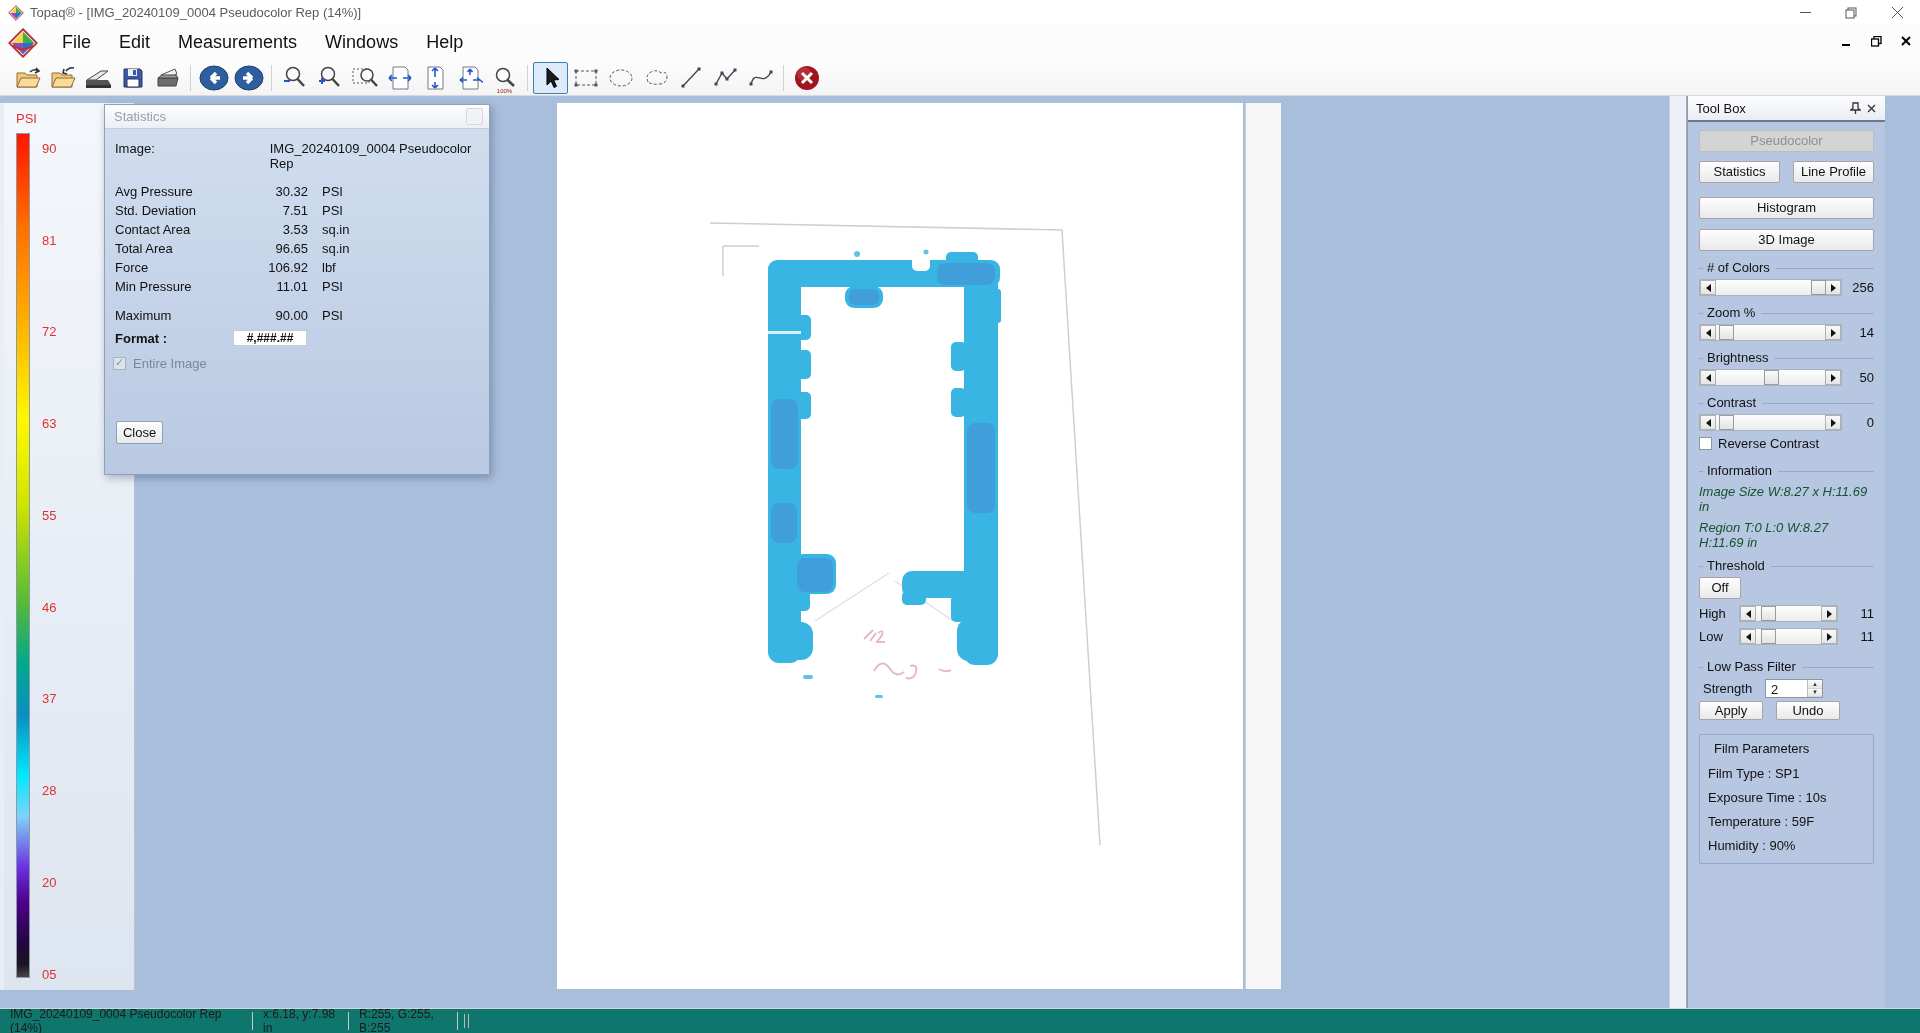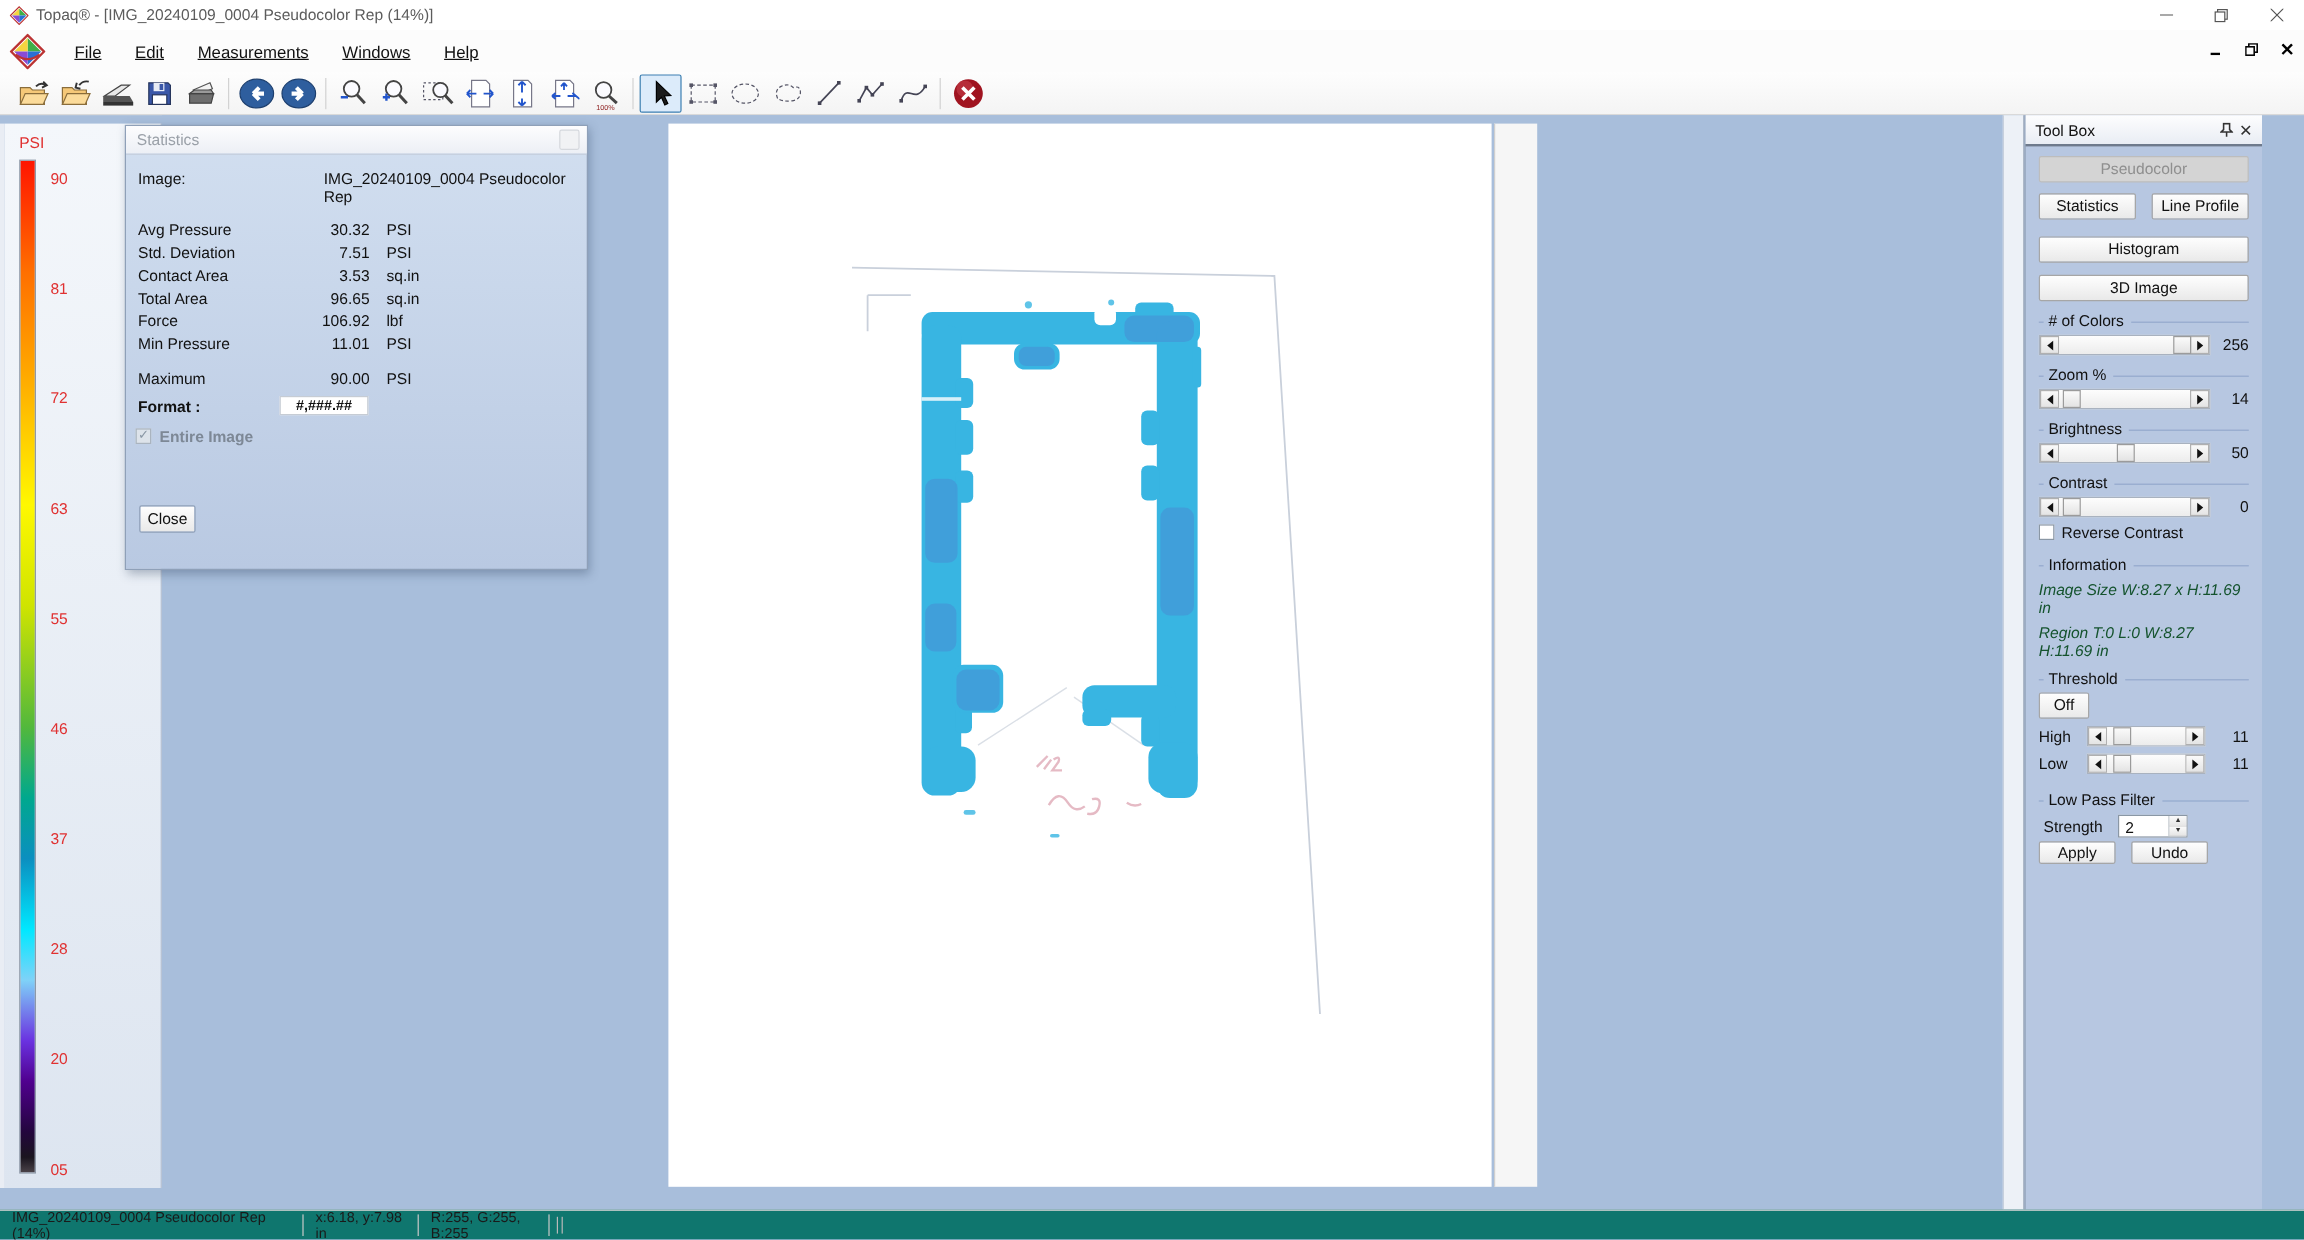--- a/index.html
+++ b/index.html
@@ -9,21 +9,21 @@
   
   .titlebar { position:absolute; left:0; top:0; width:1920px; height:25px; background:#ffffff; display:flex; align-items:center; }
   .titlebar .app-icon { width:16px; height:16px; margin:0 6px 0 8px; }
   .titlebar .title-text { font-size:13px; color:#5c5c5c; }
   .win-controls { position:absolute; right:0; top:0; height:25px; display:flex; }
   .win-btn { width:46px; height:25px; display:flex; align-items:center; justify-content:center; color:#555; }
 
   
   .menubar { position:absolute; left:0; top:25px; width:1920px; height:35px; background:#fcfcfc; display:flex; align-items:center; }
   .menubar .logo { width:30px; height:30px; margin:0 10px 0 8px; }
-  .menu-item { font-size:14px; color:#111; padding:6px 14px;text-decoration:underline; }
+  .menu-item { font-size:18px; color:#111; padding:6px 14px; }
   .mdi-controls { position:absolute; right:6px; top:8px; display:flex; gap:14px; }
   .mdi-btn { width:16px; height:16px; display:flex; align-items:center; justify-content:center; }
 
   
   .toolbar { position:absolute; left:0; top:60px; width:1920px; height:36px; background:linear-gradient(#fdfdfd,#f4f4f4); border-bottom:1px solid #d9d9d9; display:flex; align-items:center; padding-left:10px; }
   .tbtn { width:35px; height:32px; display:flex; align-items:center; justify-content:center; position:relative; }
   .tbtn.selected { border:1px solid #3c7fb1; background:#dcebfa; border-radius:2px; }
   .tsep { width:1px; height:26px; background:#d2d2d2; margin:0 5px; }
   .tbtn .tiny-label { position:absolute; bottom:0px; left:0; right:0; text-align:center; font-size:6px; color:#8b1a1a; line-height:6px; }
 
@@ -100,21 +100,21 @@
   .stat-grid { display:grid; grid-template-columns:103px 90px 60px; font-size:13px; color:#111; row-gap:4px; }
   .stat-grid .lab { }
   .stat-grid .val { text-align:right; }
   .stat-grid .unit { padding-left:14px; }
   .img-row { display:flex; font-size:13px; color:#111; margin-bottom:13px;gap:48px; }
   .img-row .lab { width:118px; }
   .fmt-row { display:flex; align-items:center; font-size:13px; color:#111; margin-top:7px;font-weight:bold; }
   .fmt-row .lab { width:118px; }
   .fmt-input { width:74px; height:16px; background:#fff; border:1px solid #c6ccd4; font-size:12px; color:#111; text-align:center; line-height:15px; }
   .dlg-check { display:flex; align-items:center; gap:7px; margin-top:10px; margin-left:-2px; }
-  .dlg-check .check-label { color:#7d8896;font-weight:bold; }
+  .dlg-check .check-label { color:#7d8896; }
   .close-btn { position:absolute; left:11px; top:292px; width:47px; height:23px; background:linear-gradient(#fefefe,#e9e9e9); border:1px solid #8fa0b8; border-radius:2px; font-size:13px; color:#111; text-align:center; line-height:21px; }
 
   
   .statusbar { position:absolute; left:0; top:1008px; width:1920px; height:25px; background:#0f766e; border-top:1px solid #d4d4d4; display:flex; align-items:stretch; font-size:12px; color:#1a1a1a; }
   .sb-field { display:flex; align-items:center; padding:0 10px; }
   .sb-sep { width:1px; background:#c9c9c9; margin:3px 0; }
   .sb-grip { display:flex; gap:3px; margin:5px 0 5px 6px; }
   .sb-grip i { width:1px; background:#b9b9b9; }
 
   svg { display:block; }
@@ -591,20 +591,27 @@
                 <span>▲</span>
                 <span>▼</span>
               </span>
           </div>
         </div>
         <div class="lp-btns">
           <button class="tb-btn">Apply</button>
           <button class="tb-btn">Undo</button>
         </div>
 
+        <div class="film-box">
+          <div class="film-legend" style="margin-top:-14px;background:#b7c7e1;display:inline-block">Film Parameters</div>
+          <div class="film-line">Film Type : SP1</div>
+          <div class="film-line">Exposure Time : 10s</div>
+          <div class="film-line">Temperature : 59F</div>
+          <div class="film-line">Humidity : 90%</div>
+        </div>
       </div>
     </div>
   </div>
 
   <div class="dialog">
     <div class="dlg-title">
       <span class="dlg-title-text">Statistics</span>
       <span class="dlg-close"></span>
     </div>
     <div class="dlg-body">

